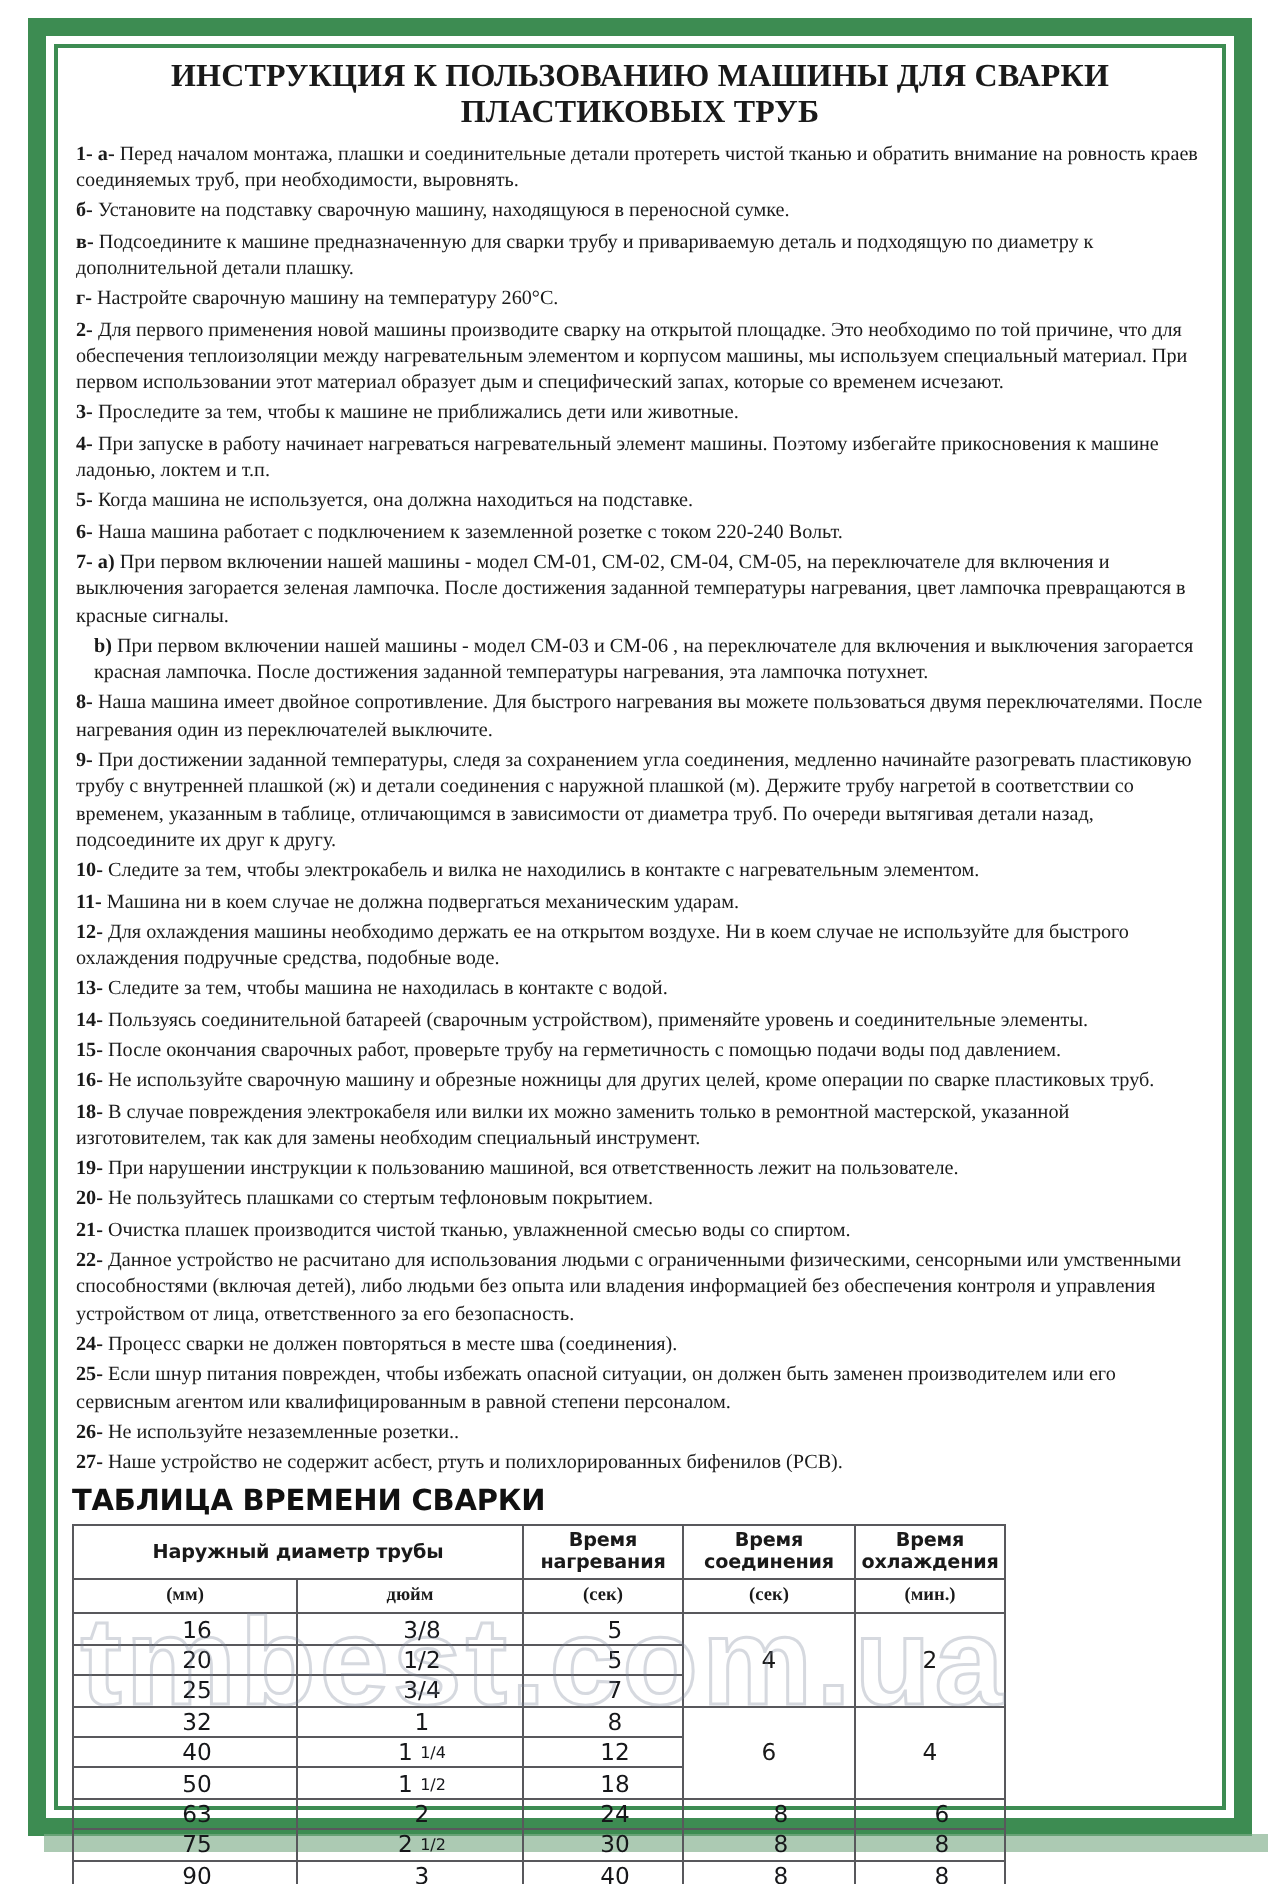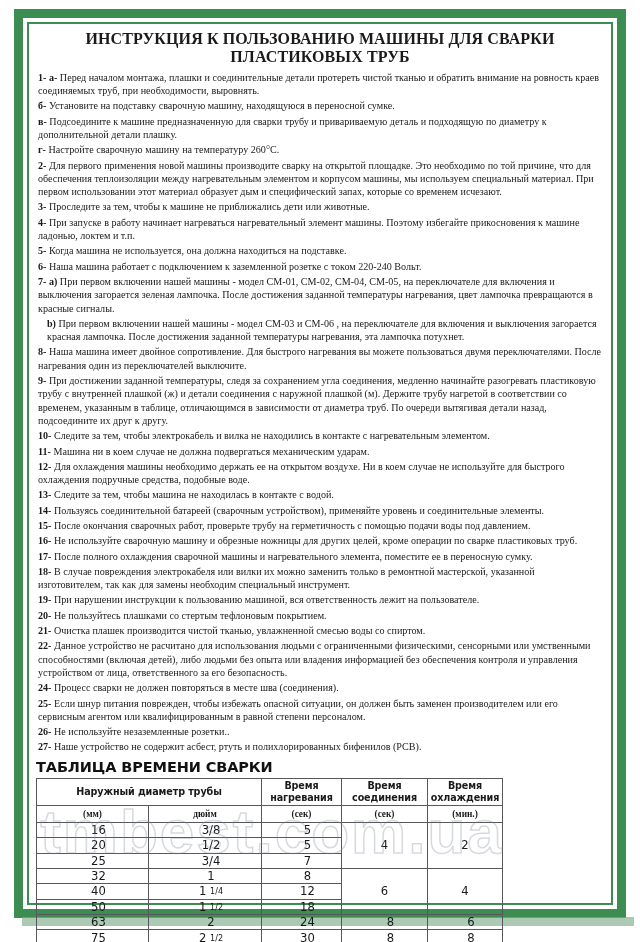--- a/index.html
+++ b/index.html
@@ -189,21 +189,20 @@
         <p class="clause indent"><b>b)</b><span> При первом включении нашей машины - модел СМ-03 и СМ-06 , на переключателе для включения и выключения загорается красная лампочка. После достижения заданной температуры нагревания, эта лампочка потухнет.</span></p>
         <p class="clause"><b>8-</b><span> Наша машина имеет двойное сопротивление. Для быстрого нагревания вы можете пользоваться двумя переключателями. После нагревания один из переключателей выключите.</span></p>
         <p class="clause"><b>9-</b><span> При достижении заданной температуры, следя за сохранением угла соединения, медленно начинайте разогревать пластиковую трубу с внутренней плашкой (ж) и детали соединения с наружной плашкой (м). Держите трубу нагретой в соответствии со временем, указанным в таблице, отличающимся в зависимости от диаметра труб. По очереди вытягивая детали назад, подсоедините их друг к другу.</span></p>
         <p class="clause"><b>10-</b><span> Следите за тем, чтобы электрокабель и вилка не находились в контакте с нагревательным элементом.</span></p>
         <p class="clause"><b>11-</b><span> Машина ни в коем случае не должна подвергаться механическим ударам.</span></p>
         <p class="clause"><b>12-</b><span> Для охлаждения машины необходимо держать ее на открытом воздухе. Ни в коем случае не используйте для быстрого охлаждения подручные средства, подобные воде.</span></p>
         <p class="clause"><b>13-</b><span> Следите за тем, чтобы машина не находилась в контакте с водой.</span></p>
         <p class="clause"><b>14-</b><span> Пользуясь соединительной батареей (сварочным устройством), применяйте уровень и соединительные элементы.</span></p>
         <p class="clause"><b>15-</b><span> После окончания сварочных работ, проверьте трубу на герметичность с помощью подачи воды под давлением.</span></p>
         <p class="clause"><b>16-</b><span> Не используйте сварочную машину и обрезные ножницы для других целей, кроме операции по сварке пластиковых труб.</span></p>
-        <p class="clause"><b>17-</b><span> После полного охлаждения сварочной машины и нагревательного элемента, поместите ее в переносную сумку.</span></p>
         <p class="clause"><b>18-</b><span> В случае повреждения электрокабеля или вилки их можно заменить только в ремонтной мастерской, указанной изготовителем, так как для замены необходим специальный инструмент.</span></p>
         <p class="clause"><b>19-</b><span> При нарушении инструкции к пользованию машиной, вся ответственность лежит на пользователе.</span></p>
         <p class="clause"><b>20-</b><span> Не пользуйтесь плашками со стертым тефлоновым покрытием.</span></p>
         <p class="clause"><b>21-</b><span> Очистка плашек производится чистой тканью, увлажненной смесью воды со спиртом.</span></p>
         <p class="clause"><b>22-</b><span> Данное устройство не расчитано для использования людьми с ограниченными физическими, сенсорными или умственными способностями (включая детей), либо людьми без опыта или владения информацией без обеспечения контроля и управления устройством от лица, ответственного за его безопасность.</span></p>
         <p class="clause"><b>24-</b><span> Процесс сварки не должен повторяться в месте шва (соединения).</span></p>
         <p class="clause"><b>25-</b><span> Если шнур питания поврежден, чтобы избежать опасной ситуации, он должен быть заменен производителем или его сервисным агентом или квалифицированным в равной степени персоналом.</span></p>
         <p class="clause"><b>26-</b><span> Не используйте незаземленные розетки..</span></p>
         <p class="clause"><b>27-</b><span> Наше устройство не содержит асбест, ртуть и полихлорированных бифенилов (РСВ).</span></p>
       </div>

